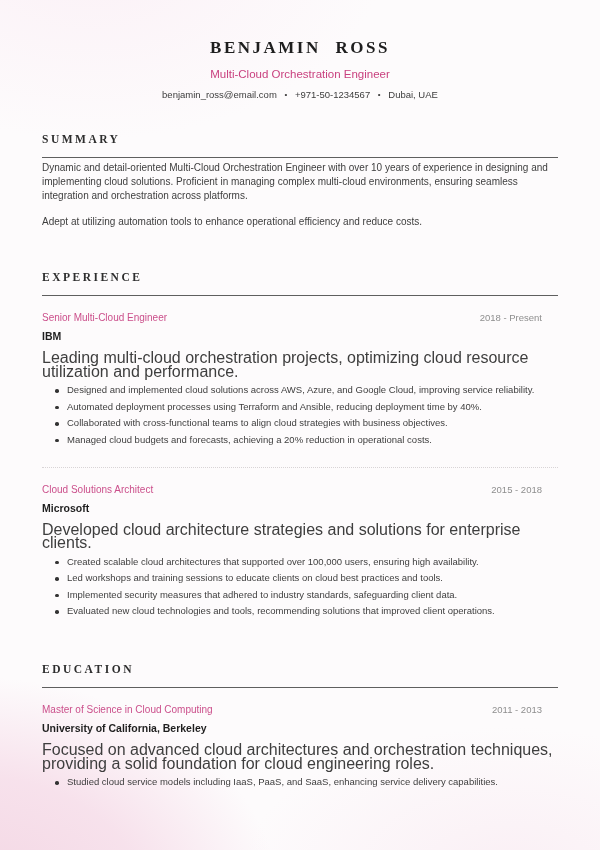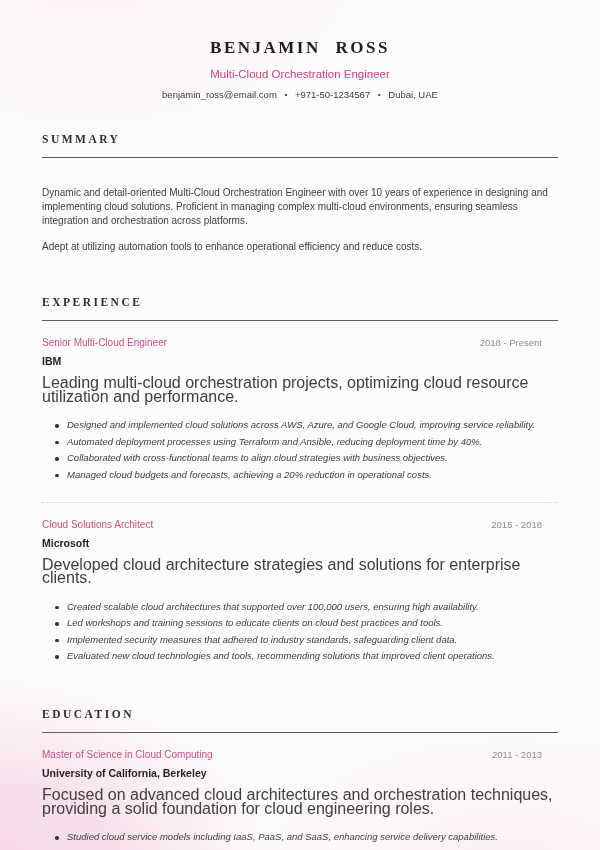--- a/index.html
+++ b/index.html
@@ -71,21 +71,21 @@
   }
 
   .section-summary   { margin-top: 33px; }
   .section-experience{ margin-top: 42px; }
   .section-education { margin-top: 46px; }
 
   .summary-text p {
     font-size: 10px;
     line-height: 14px;
     color: #3e3e3e;
-    margin-top: 28px;
+    margin-top: 3px;
   }
   .summary-text p + p { margin-top: 12px; }
 
   
   .entry { margin-top: 16px; }
 
   .entry-head {
     display: flex;
     justify-content: space-between;
     align-items: baseline;
@@ -109,23 +109,22 @@
   }
   .entry-desc {
     margin-top: 9px;
     font-size: 16px;
     line-height: 13.5px;
     color: #3e3e3e;
   }
 
   ul.bullets {
     list-style: none;
-    margin-top: 16px;
+    margin-top: 6px;
     padding-left: 13px;
-    font-style: italic;
   }
   ul.bullets li {
     position: relative;
     font-size: 9.5px;
     line-height: 12px;
     color: #3e3e3e;
     padding-left: 12px;
     margin-top: 4.5px;
     min-height: 12px;
   }

